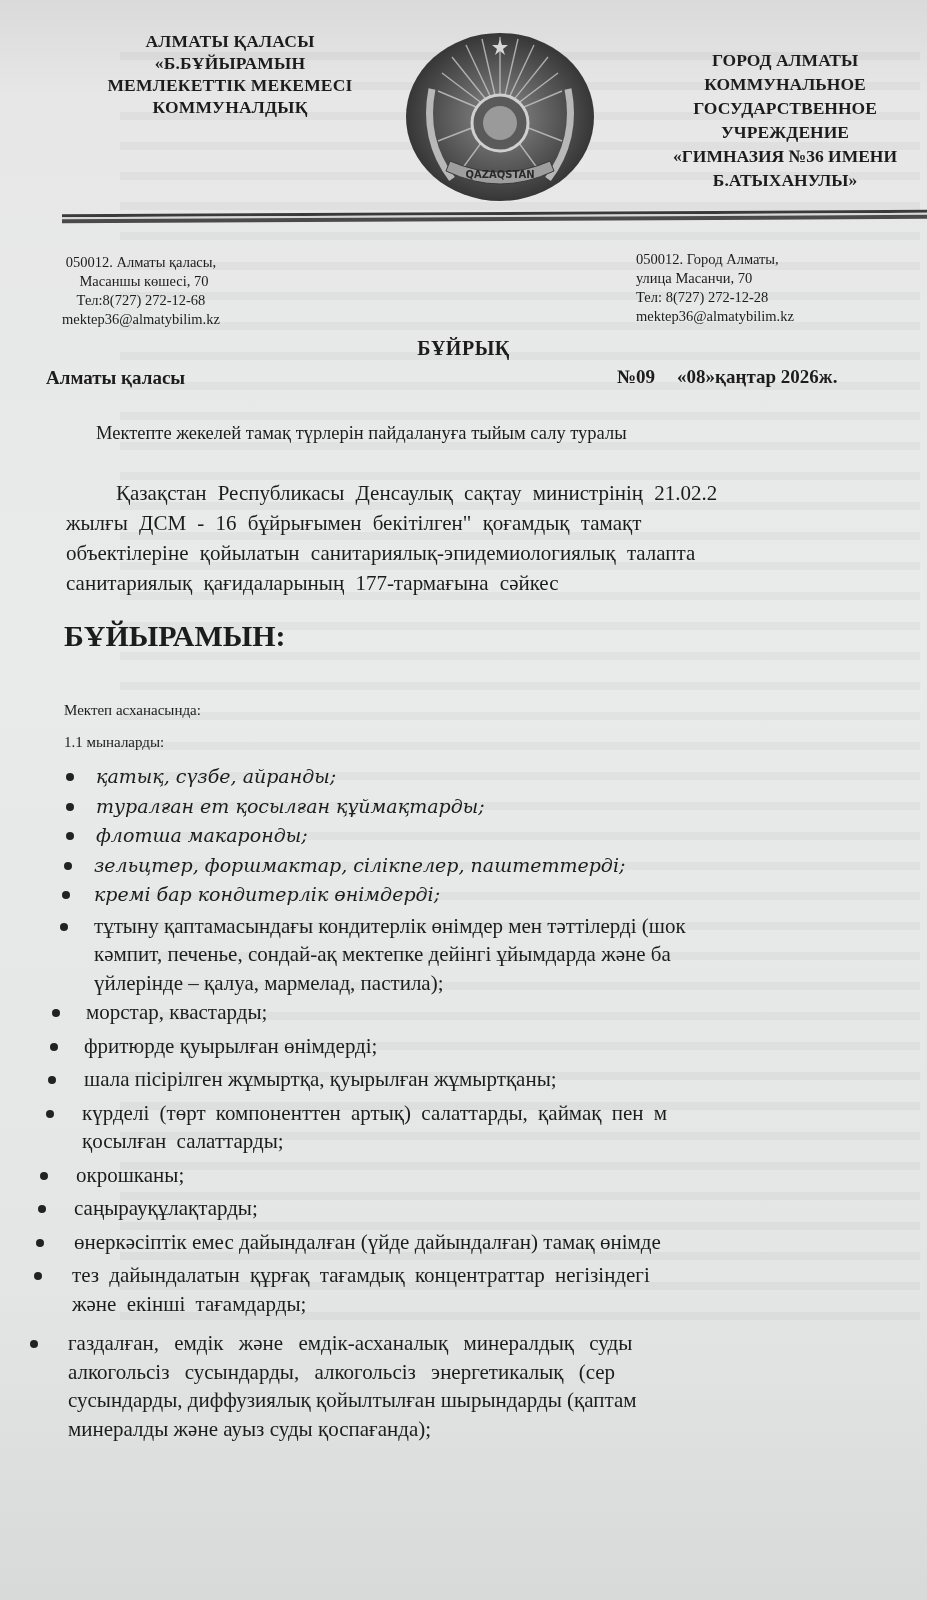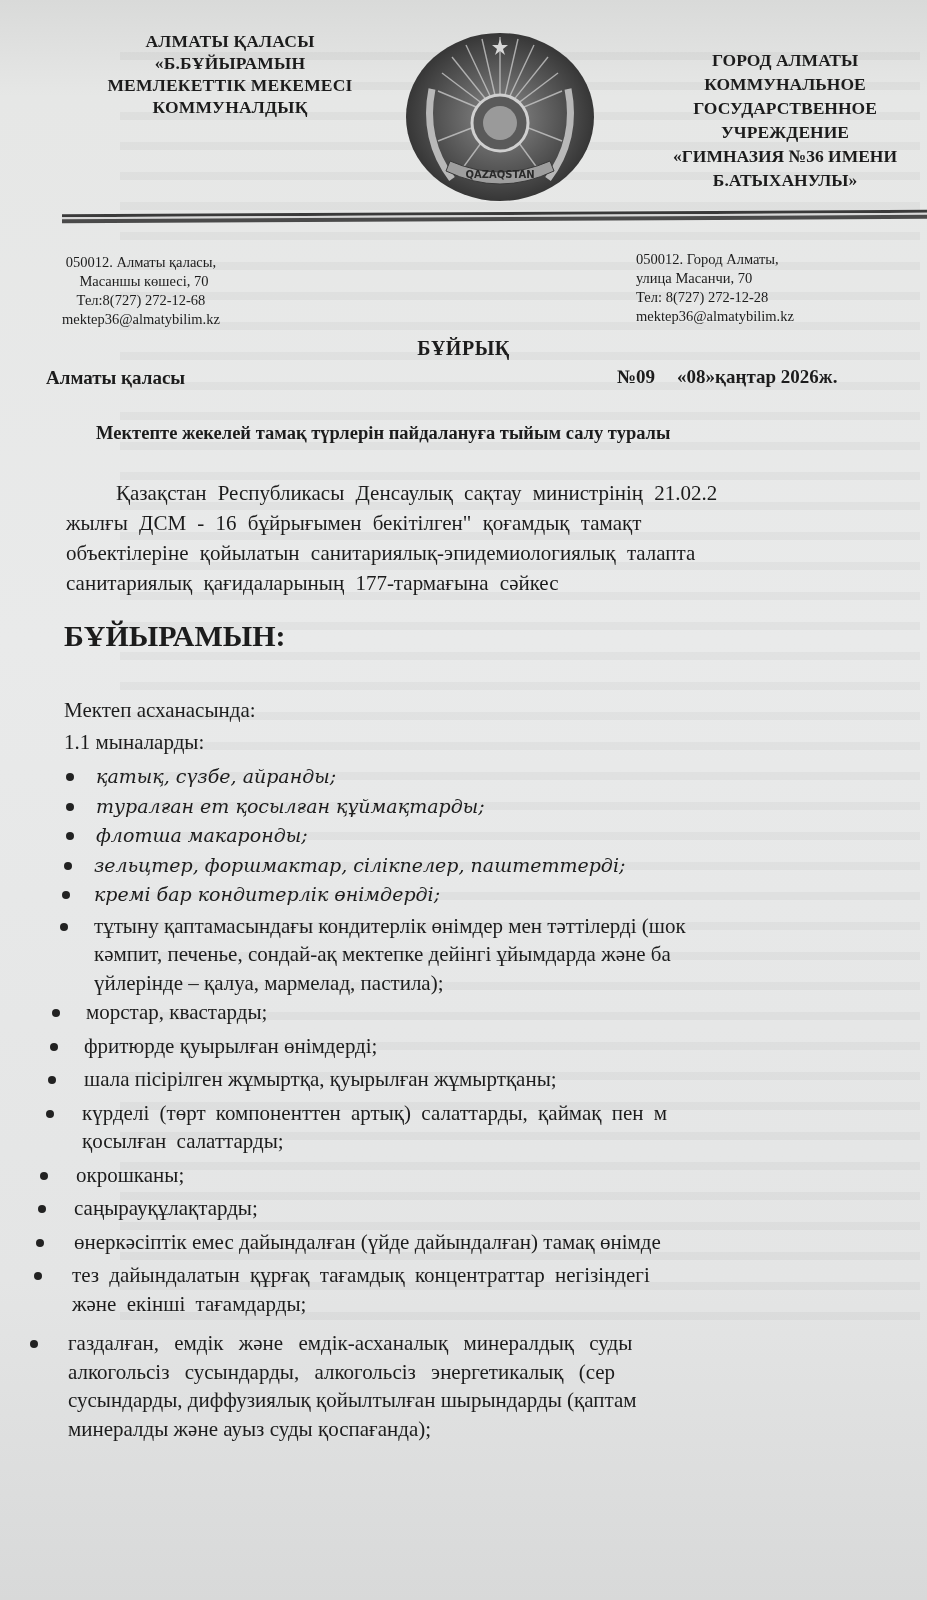--- a/index.html
+++ b/index.html
@@ -49,33 +49,33 @@
       font-weight: bold; font-size: 20px; letter-spacing: 0.5px;
     }
     .city {
       position: absolute; left: 46px; top: 367px; font-weight: bold; font-size: 19px;
     }
     .order-num {
       position: absolute; left: 578px; top: 366px; font-weight: bold; font-size: 19px; white-space: nowrap; margin-left: 39px;
     }
     .order-num span + span { margin-left: 22px; }
     .subject {
-      position: absolute; left: 96px; top: 423px; font-weight: bold; font-size: 18.5px; white-space: nowrap;
+      position: absolute; left: 96px; top: 423px; font-weight: normal; font-size: 18.5px; white-space: nowrap;
     }
     .preamble {
       position: absolute; left: 66px; top: 478px; width: 900px;
       font-size: 21px; line-height: 30px; white-space: nowrap;
     }
     .preamble .line { display: block; word-spacing: 6px; }
     .preamble .indent { padding-left: 50px; }
     .command {
       position: absolute; left: 64px; top: 619px; font-weight: bold; font-size: 30px;
     }
     .intro {
-      position: absolute; left: 64px; top: 694px; font-size: 21px; line-height: 32px;
+      position: absolute; left: 64px; top: 694px; font-size: 15px; line-height: 32px;
     }
     .items {
       position: absolute; left: 0; top: 762px; width: 960px; margin: 0; padding: 0; list-style: none;
     }
     .item {
       position: relative; font-size: 21px; line-height: 28.5px; white-space: nowrap;
     }
     .item .bullet {
       position: absolute; width: 8px; height: 8px; border-radius: 50%; background: #222;
     }

